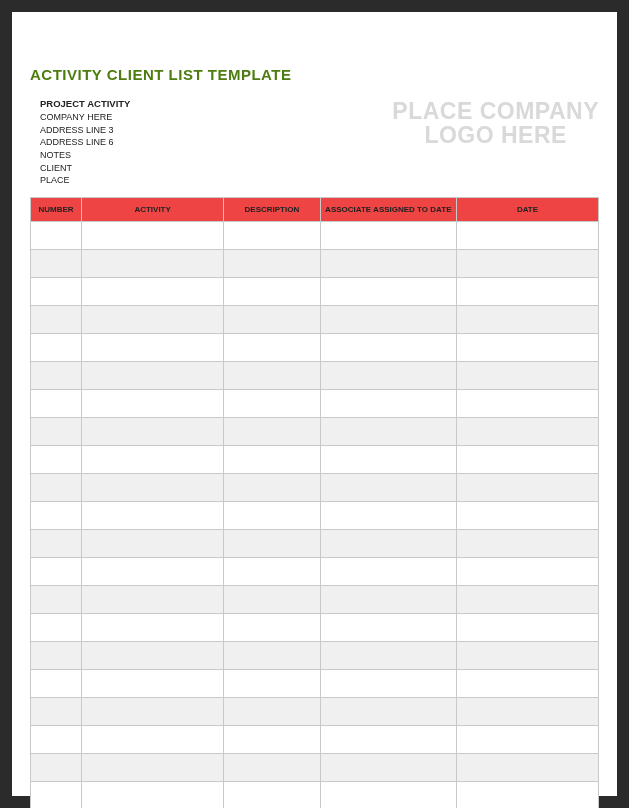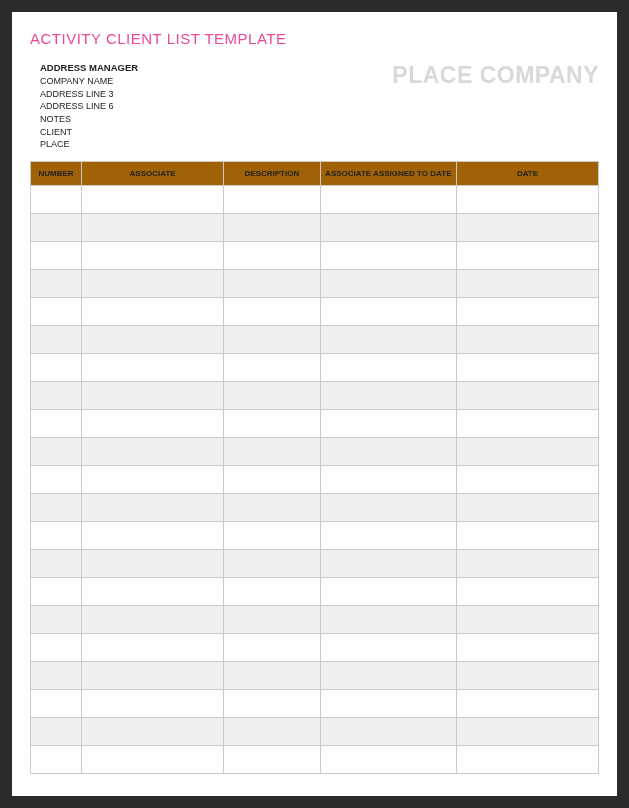--- a/index.html
+++ b/index.html
@@ -12,24 +12,25 @@
   }
   .page {
     background: #fff;
     width: 100%;
     height: 100%;
     padding: 18px 18px 18px 18px;
     position: relative;
   }
   .title {
     font-size: 15px;
-    font-weight: normal;
+    font-weight: bold;
     letter-spacing: 0.5px;
-    color: #ec4899;
+    color: #4d7c0f;
     margin-bottom: 14px;
+    margin-top: 36px;
   }
   .header-row {
     display: flex;
     justify-content: space-between;
     align-items: flex-start;
     margin-bottom: 10px;
     padding-left: 10px;
   }
   .pm-block {
     font-size: 9px;
@@ -49,21 +50,21 @@
     color: #d9d9d9;
     line-height: 1.05;
     padding-top: 2px;
   }
   table {
     width: 100%;
     border-collapse: collapse;
     table-layout: fixed;
   }
   th {
-    background: #a16207;
+    background: #ef4444;
     border: 1px solid #c9c9c9;
     font-size: 8px;
     font-weight: bold;
     text-align: center;
     padding: 4px 2px;
     color: #222;
     height: 24px;
     vertical-align: middle;
   }
   td {
@@ -86,45 +87,46 @@
 </style>
 </head>
 <body>
 
 <div class="page">
 
   <div class="title">ACTIVITY CLIENT LIST TEMPLATE</div>
 
   <div class="header-row">
     <div class="pm-block">
-      <div class="pm-title">ADDRESS MANAGER</div>
-      <div>COMPANY NAME</div>
+      <div class="pm-title">PROJECT ACTIVITY</div>
+      <div>COMPANY HERE</div>
       <div>ADDRESS LINE 3</div>
       <div>ADDRESS LINE 6</div>
       <div>NOTES</div>
       <div>CLIENT</div>
       <div>PLACE</div>
     </div>
     <div class="logo-block">
       <div>PLACE COMPANY</div>
+      <div>LOGO HERE</div>
     </div>
   </div>
 
   <table>
     <colgroup>
       <col class="col-number">
       <col class="col-activity">
       <col class="col-description">
       <col class="col-associate">
       <col class="col-notes">
     </colgroup>
     <thead>
       <tr>
         <th>NUMBER</th>
-        <th>ASSOCIATE</th>
+        <th>ACTIVITY</th>
         <th>DESCRIPTION</th>
         <th>ASSOCIATE ASSIGNED TO DATE</th>
         <th>DATE</th>
       </tr>
     </thead>
     <tbody id="table-body">
     <tr>
           <td></td>
           <td></td>
           <td></td>

